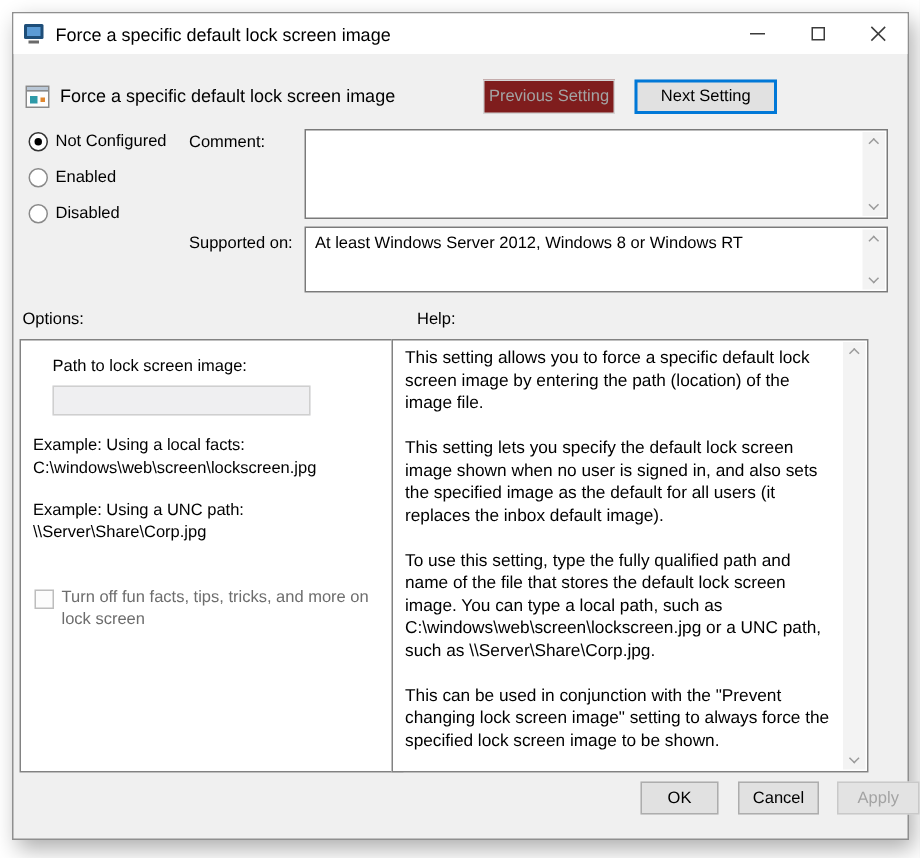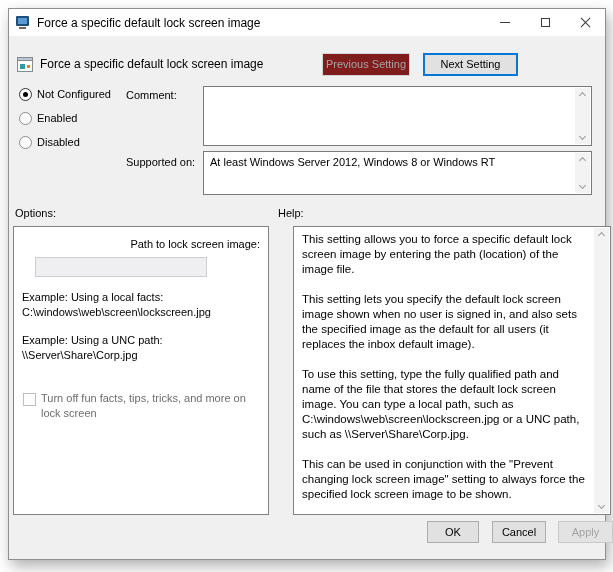--- a/index.html
+++ b/index.html
@@ -58,24 +58,24 @@
   .chev { position:absolute; left:4px; width:7px; height:7px; }
   .chev::before { content:""; position:absolute; left:1px; width:4px; height:4px; border-left:1px solid #9a9a9a; border-top:1px solid #9a9a9a; }
   .chev.up { top:3px; } .chev.up::before { top:2px; transform:rotate(45deg); }
   .chev.down { bottom:3px; } .chev.down::before { top:0; transform:rotate(225deg); }
 
   
   .lbl-options { left:6px; top:198px; }
   .lbl-help { left:269px; top:198px; }
   .panel { position:absolute; top:217px; height:289px; background:#ffffff; border:1px solid #828282; }
   .options-panel { left:4px; width:256px; padding:9px 8px 0 8px; font-size:11px; color:#000; }
-  .help-panel { left:284px; width:318px; padding:5px 24px 5px 8px; font-size:11.5px; color:#000; overflow:hidden; }
+  .help-panel { left:252px; width:318px; padding:5px 24px 5px 8px; font-size:11.5px; color:#000; overflow:hidden; }
   .help-panel p { margin:0 0 15px 0; line-height:15px; }
 
-  .opt-path-label { margin-left:13px; margin-top:2px;text-align:right; }
+  .opt-path-label { margin-left:13px; margin-top:2px; }
   .opt-input { margin-left:13px; margin-top:7px; width:172px; height:20px; background:#efeff1; border:1px solid #cfcfcf; font-size:11px; color:#6d6d6d; padding:0 4px; }
   .opt-example { margin-top:13px; line-height:15px; }
   .opt-example .ex-value { line-height:15px; }
   .opt-check-row { margin-top:28px; display:flex; margin-left:1px; }
   .checkbox { width:13px; height:13px; border:1px solid #bdbdbd; background:#fcfcfc; flex:none; margin-top:2px; }
   .check-label { margin-left:5px; width:222px; line-height:15px; color:#6d6d6d; }
 
   
   .footer-btn { position:absolute; top:512px; height:22px;margin-left:24px; }
   .btn-ok     { left:394px; width:52px; }

